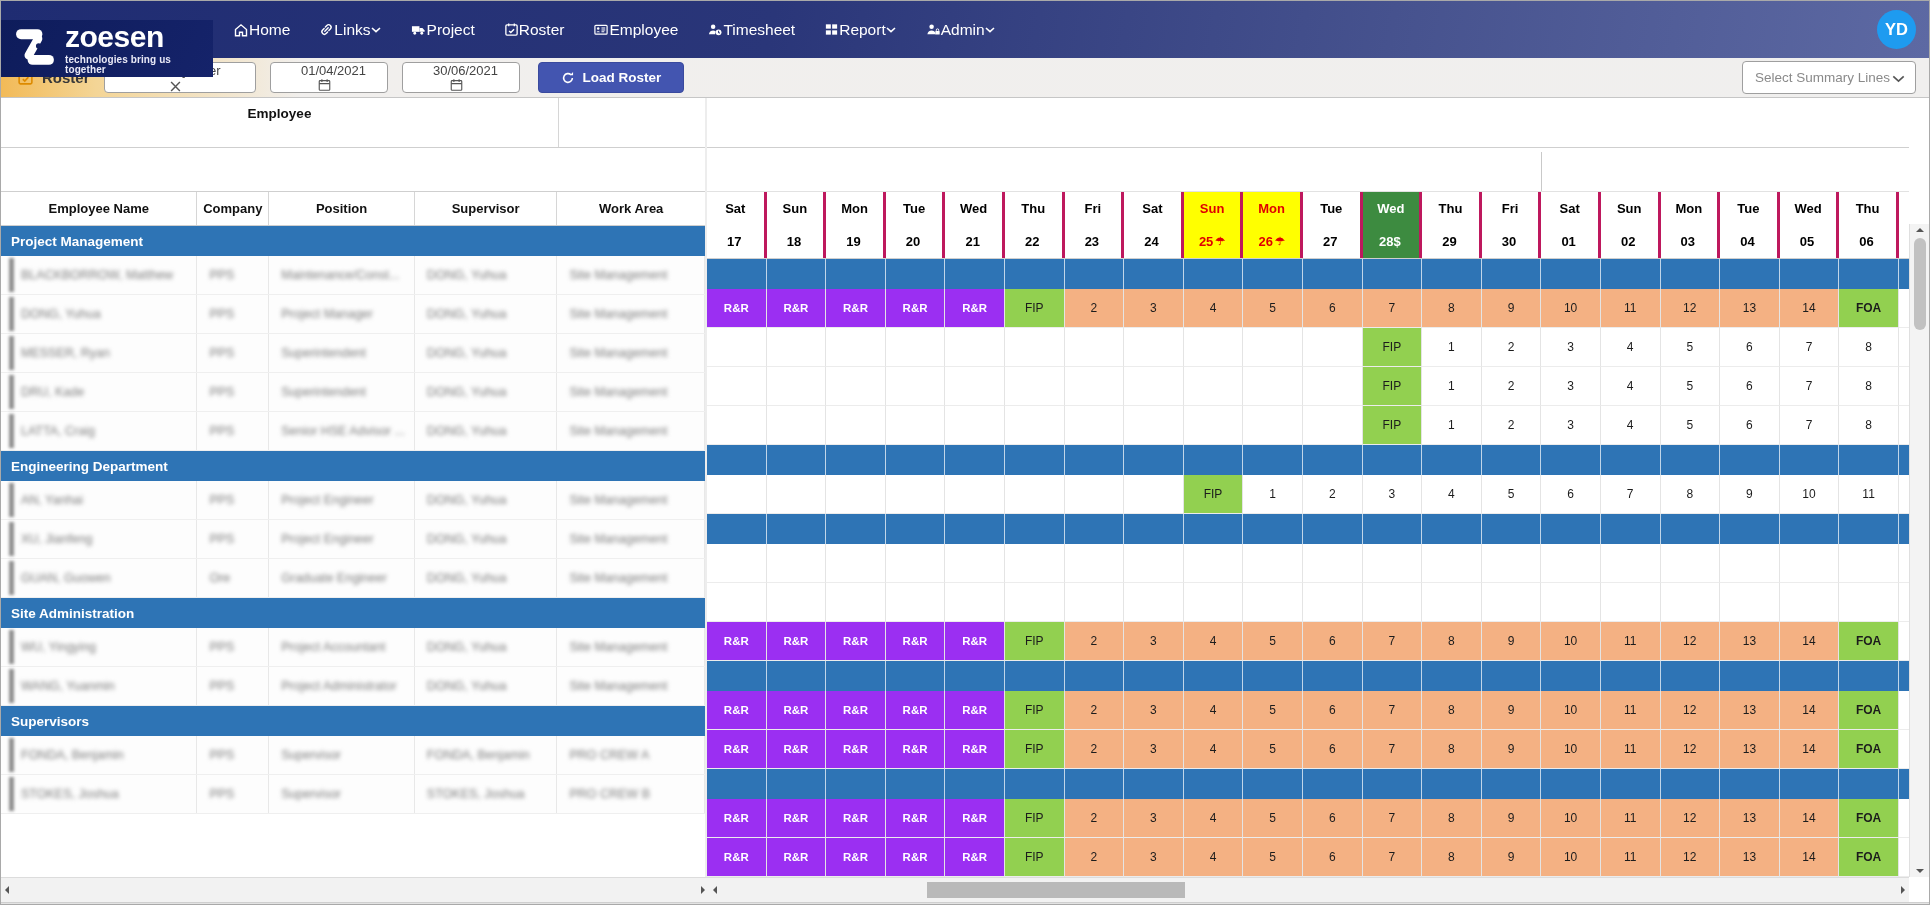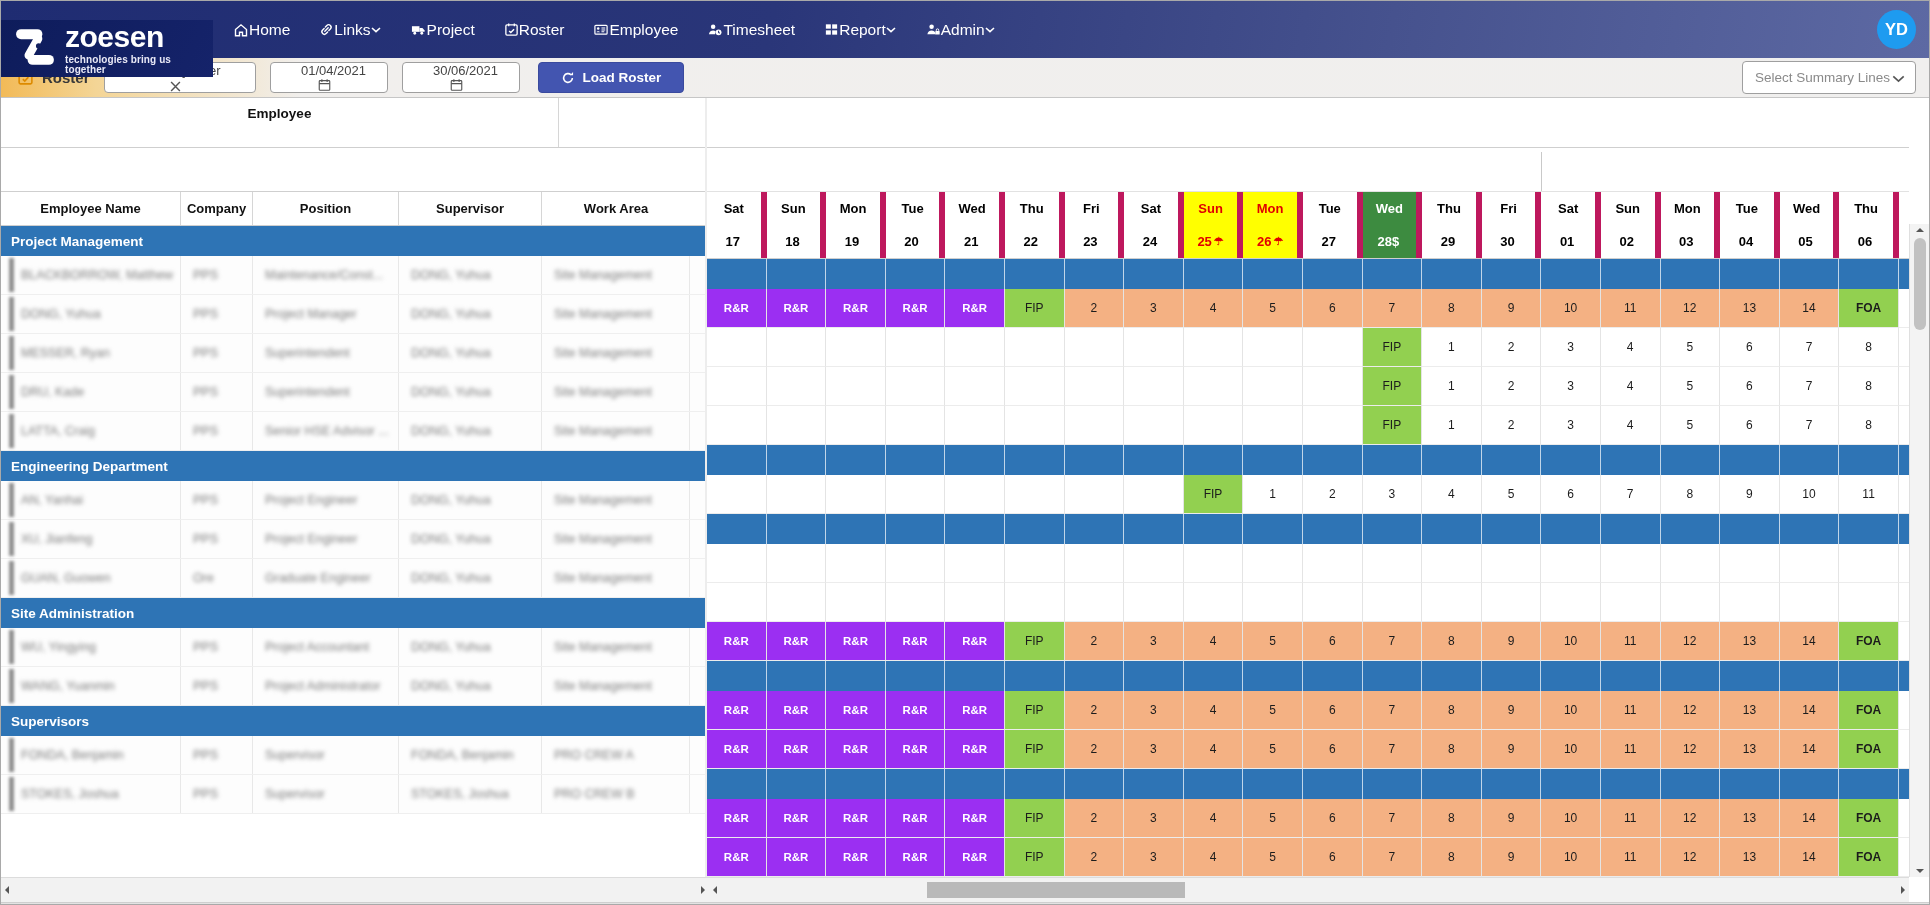--- a/index.html
+++ b/index.html
@@ -50,31 +50,31 @@
   .right-pane { flex:1; min-width:0; padding-right:20px; }
 
   
   .lp-b1 { height:50px; position:relative; border-bottom:1px solid #cfcfcf; }
   .emp-group { position:absolute; left:0; top:0; width:558px; height:100%; border-right:1px solid #d6d6d6;
     display:flex; justify-content:center; padding-top:8px; font-size:13.5px; font-weight:bold; color:#111; }
   .lp-b2 { height:43px; }
   .lp-cols { height:35px; display:flex; border-top:1px solid #cfcfcf; border-bottom:1px solid #cfcfcf; }
   .lp-col { height:100%; display:flex; align-items:center; justify-content:center;
     font-size:13px; font-weight:bold; color:#111; border-right:1px solid #d6d6d6; }
-  .lw0{width:180px;} .lw1{width:72px;} .lw2{width:146px;} .lw3{width:143px;} .lw4{width:148px;border-right:none;}
+  .lw0{width:197px;} .lw1{width:72px;} .lw2{width:146px;} .lw3{width:143px;} .lw4{width:148px;border-right:none;}
 
   
   .rp-b1 { height:50px; border-bottom:1px solid #cfcfcf; }
   .rp-b2 { height:43px; position:relative; }
   .month-divider { position:absolute; left:834px; top:4px; bottom:0; width:1px; background:#c9c9c9; }
   .rp-days, .rp-nums { display:flex; }
   .rp-days { height:33px; border-top:1px solid #e2e2e2; }
   .rp-nums { height:35px; border-bottom:1px solid #cfcfcf; }
   .hd { flex:0 0 59.6px; display:flex; align-items:center; justify-content:center;
-    font-size:13px; font-weight:bold; color:#000; border-right:6px solid #be185d; background:#fff; }
+    font-size:13px; font-weight:bold; color:#000; border-right:3px solid #be185d; background:#fff; }
   .hd.y-h { background:#ffff00; color:#e00000; }
   .hd.y-p { background:#3d8b40; color:#ffffff; }
   .hicon { font-size:11px; margin-left:2px; }
   .hsliver { flex:1; border-right:none; background:#fff; }
 
   
   .lsec { height:30px; background:#2e74b5; color:#fff; font-weight:bold; font-size:13.5px;
     display:flex; align-items:center; padding-left:10px; }
   .lrow { height:39px; display:flex; position:relative; border-bottom:1px solid #efefef; background:#fdfdfd; }
   .lrow::before { content:""; position:absolute; left:8px; top:2px; bottom:2px; width:5px; background:#8f8f8f; filter:blur(1.5px); }

